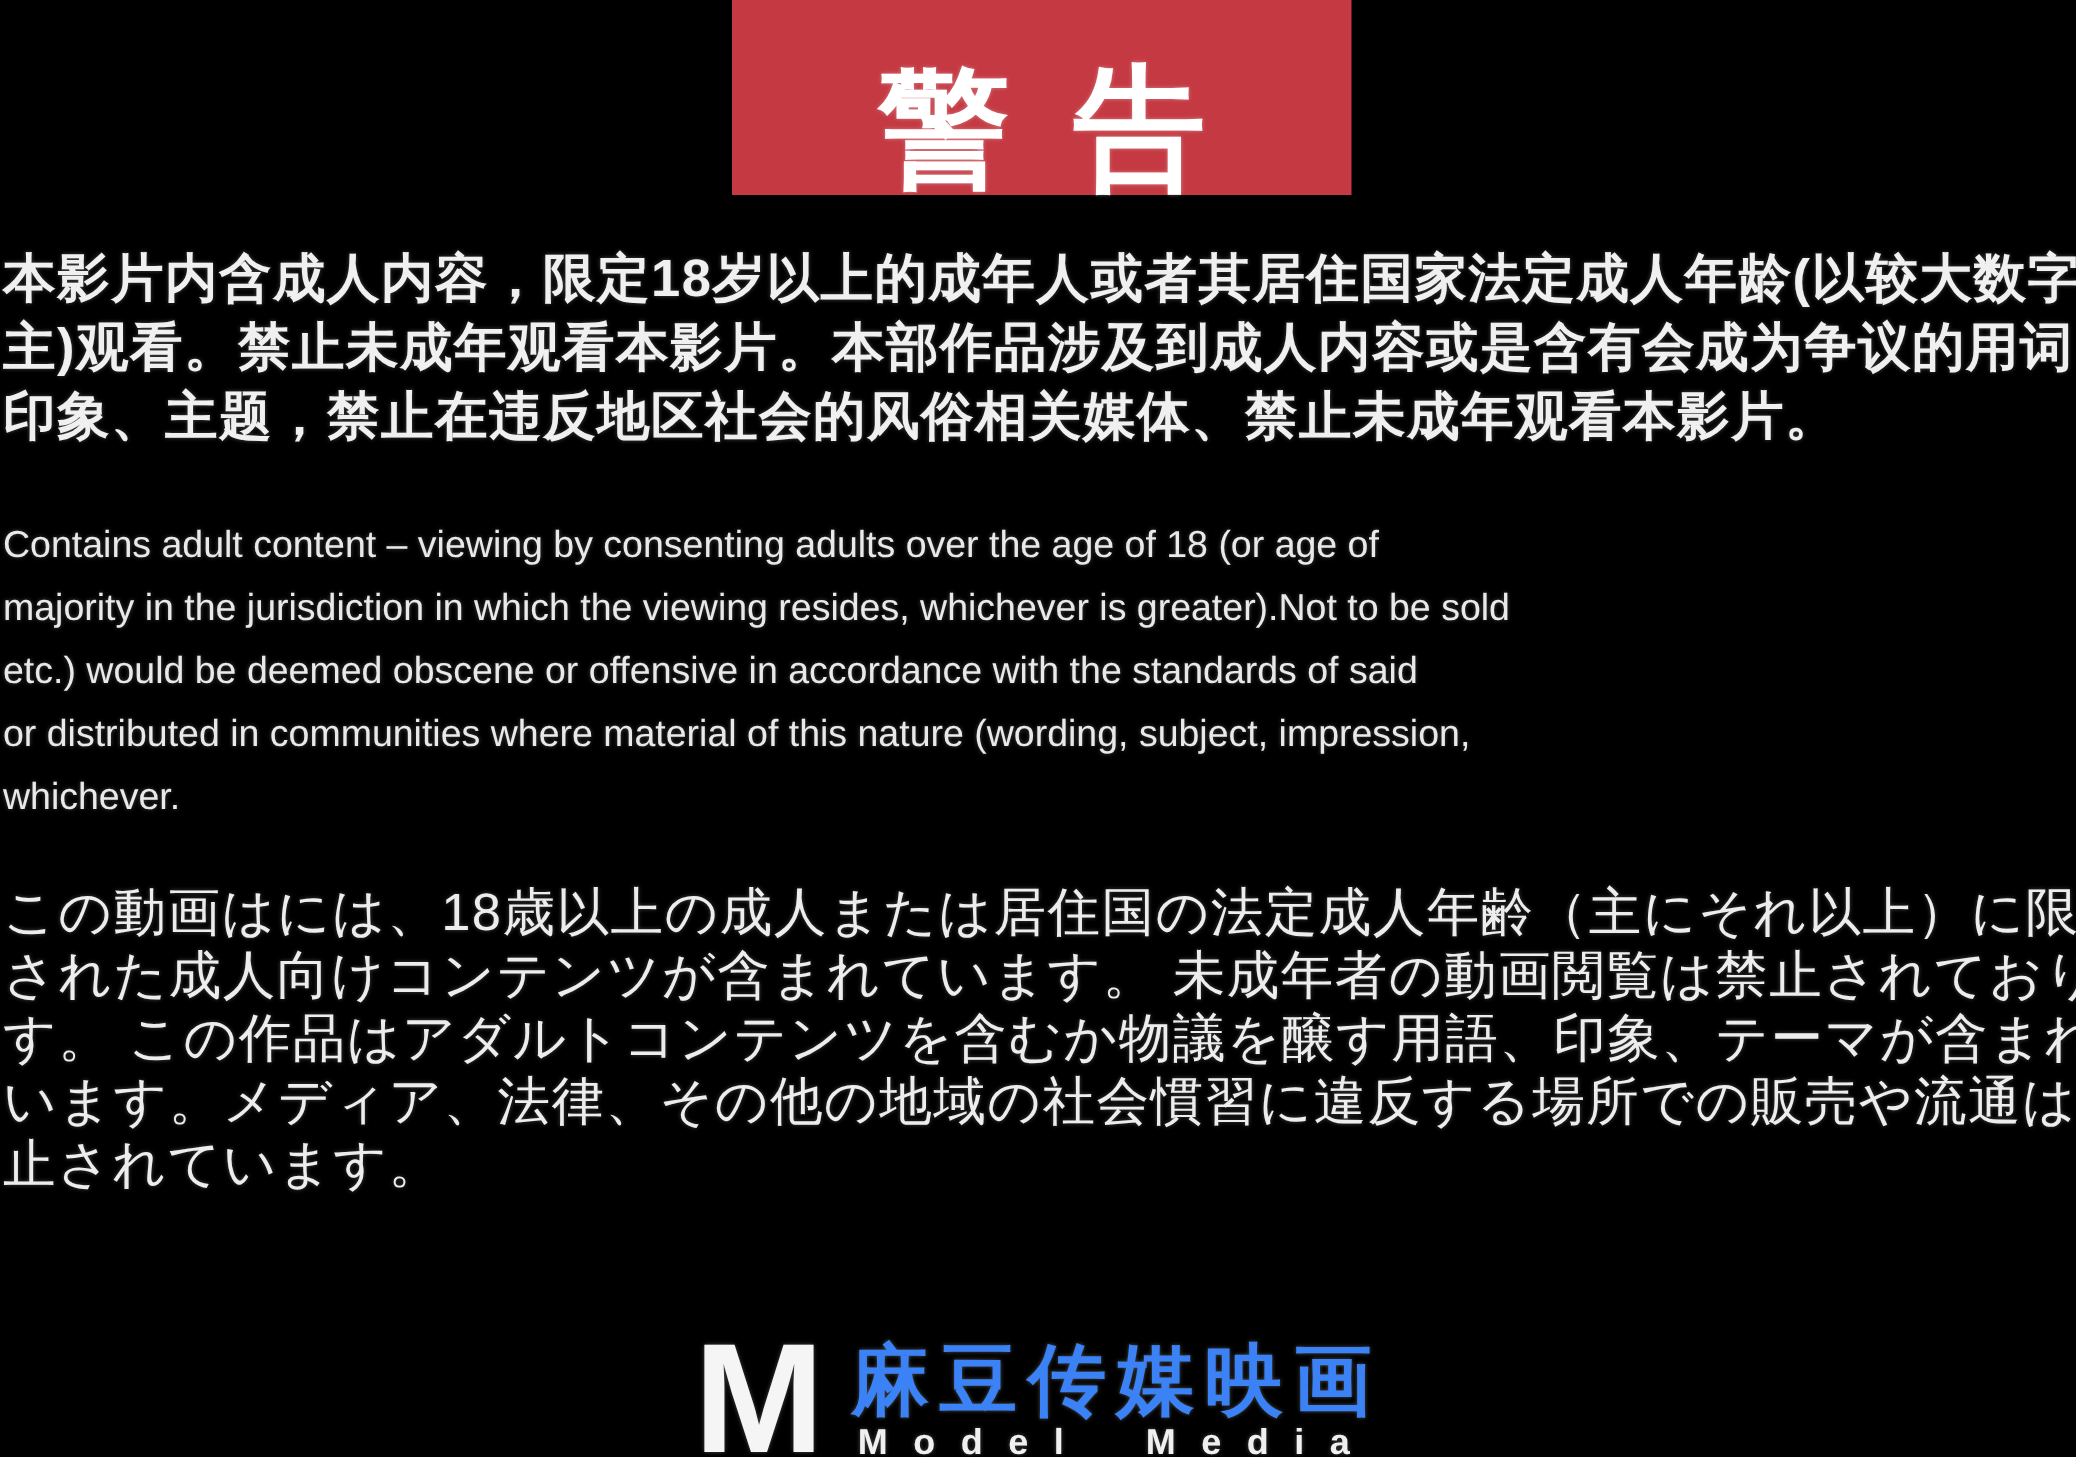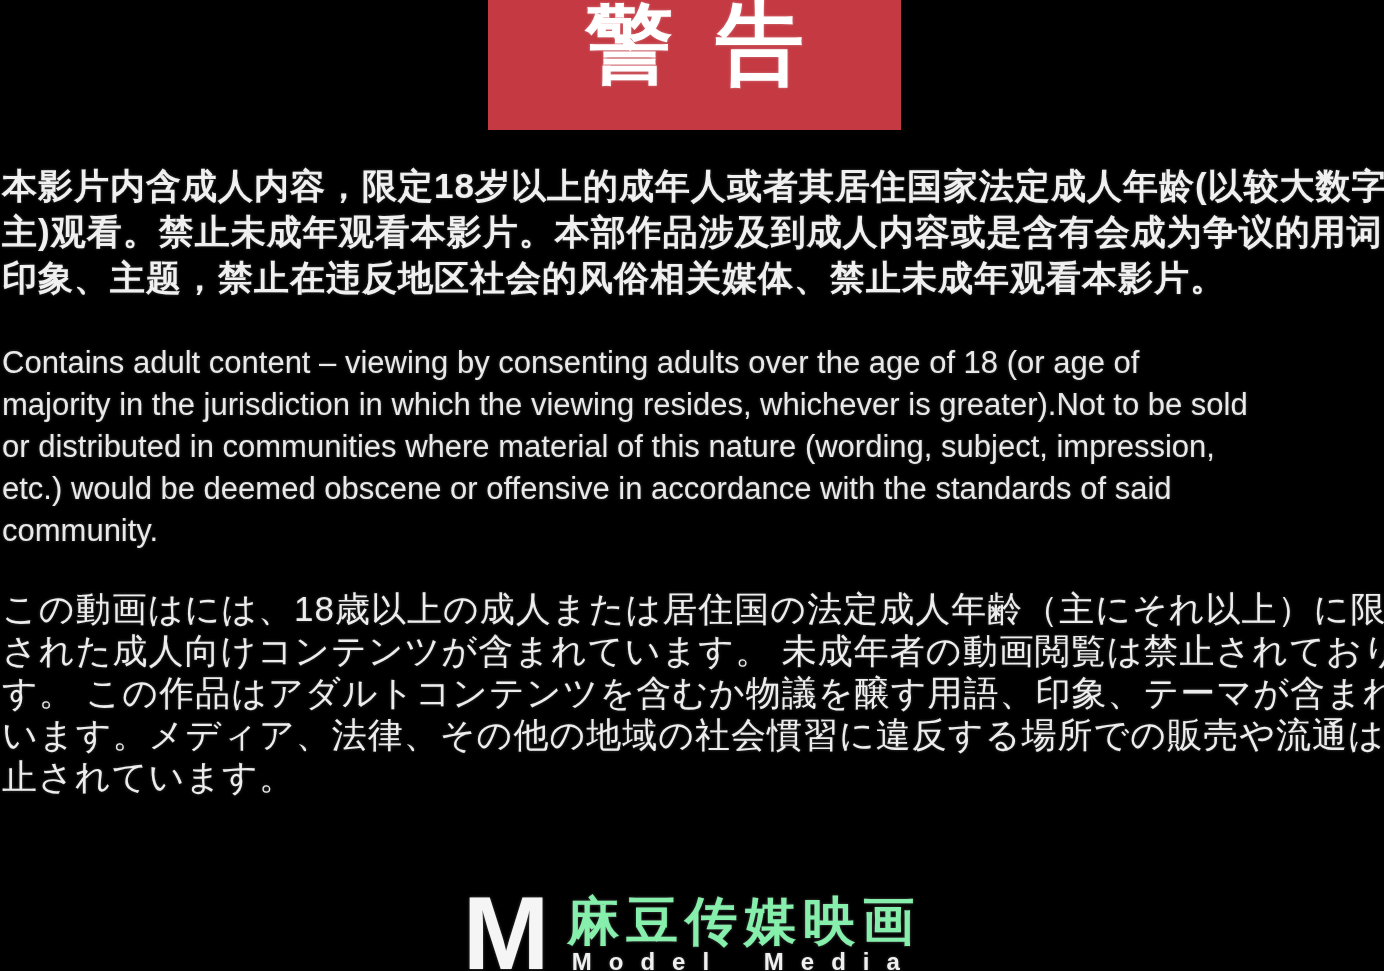--- a/index.html
+++ b/index.html
@@ -22,21 +22,21 @@
   }
   
   .banner {
     position: absolute;
     top: 0;
     left: 488px;
     width: 413px;
     height: 130px;
     background: #c43942;
     display: flex;
-    align-items: flex-start;
+    align-items: flex-end;
     justify-content: center;
   }
   .banner .banner-text {
     color: #ffffff;
     font-size: 88px;
     font-weight: 700;
     line-height: 1;
     word-spacing: 18px;
     text-shadow: 0 0 3px rgba(255,255,255,0.35);
     white-space: nowrap;
@@ -53,21 +53,21 @@
   }
   .para-zh {
     top: 163px;
     font-size: 35px;
     font-weight: 700;
     line-height: 46px;
     letter-spacing: 1px;
   }
   .para-en {
     top: 342px;
-    font-size: 31px;
+    font-size: 25px;
     font-weight: 400;
     line-height: 42px;
     letter-spacing: 0px;
     color: #e9e9e9;
   }
   .para-ja {
     top: 588px;
     font-size: 35px;
     font-weight: 400;
     line-height: 42px;
@@ -96,21 +96,21 @@
   .logo .brand-col {
     display: flex;
     flex-direction: column;
     align-items: center;
   }
   .logo .brand-cjk {
     font-size: 52px;
     font-weight: 700;
     line-height: 1.05;
     letter-spacing: 7px;
-    color: #86efac;
+    color: #3b82f6;
     white-space: nowrap;
   }
   .logo .brand-en {
     font-size: 24px;
     font-weight: 700;
     letter-spacing: 17px;
     word-spacing: 14px;
     line-height: 1;
     margin-top: 1px;
     color: #f0f0f0;
@@ -128,23 +128,23 @@
 
   <div class="para para-zh">
     <div class="line">本影片内含成人内容，限定18岁以上的成年人或者其居住国家法定成人年龄(以较大数字为</div>
     <div class="line">主)观看。禁止未成年观看本影片。本部作品涉及到成人内容或是含有会成为争议的用词、</div>
     <div class="line">印象、主题，禁止在违反地区社会的风俗相关媒体、禁止未成年观看本影片。</div>
   </div>
 
   <div class="para para-en">
     <div class="line">Contains adult content – viewing by consenting adults over the age of 18 (or age of</div>
     <div class="line">majority in the jurisdiction in which the viewing resides, whichever is greater).Not to be sold</div>
+    <div class="line">etc.) would be deemed obscene or offensive in accordance with the standards of said</div>
     <div class="line">or distributed in communities where material of this nature (wording, subject, impression,</div>
-    <div class="line">etc.) would be deemed obscene or offensive in accordance with the standards of said</div>
-    <div class="line">community.</div>
+    <div class="line">whichever.</div>
   </div>
 
   <div class="para para-ja">
     <div class="line">この動画はには、18歳以上の成人または居住国の法定成人年齢（主にそれ以上）に限定</div>
     <div class="line">された成人向けコンテンツが含まれています。 未成年者の動画閲覧は禁止されておりま</div>
     <div class="line">す。 この作品はアダルトコンテンツを含むか物議を醸す用語、印象、テーマが含まれて</div>
     <div class="line">います。メディア、法律、その他の地域の社会慣習に違反する場所での販売や流通は禁</div>
     <div class="line">止されています。</div>
   </div>
 

